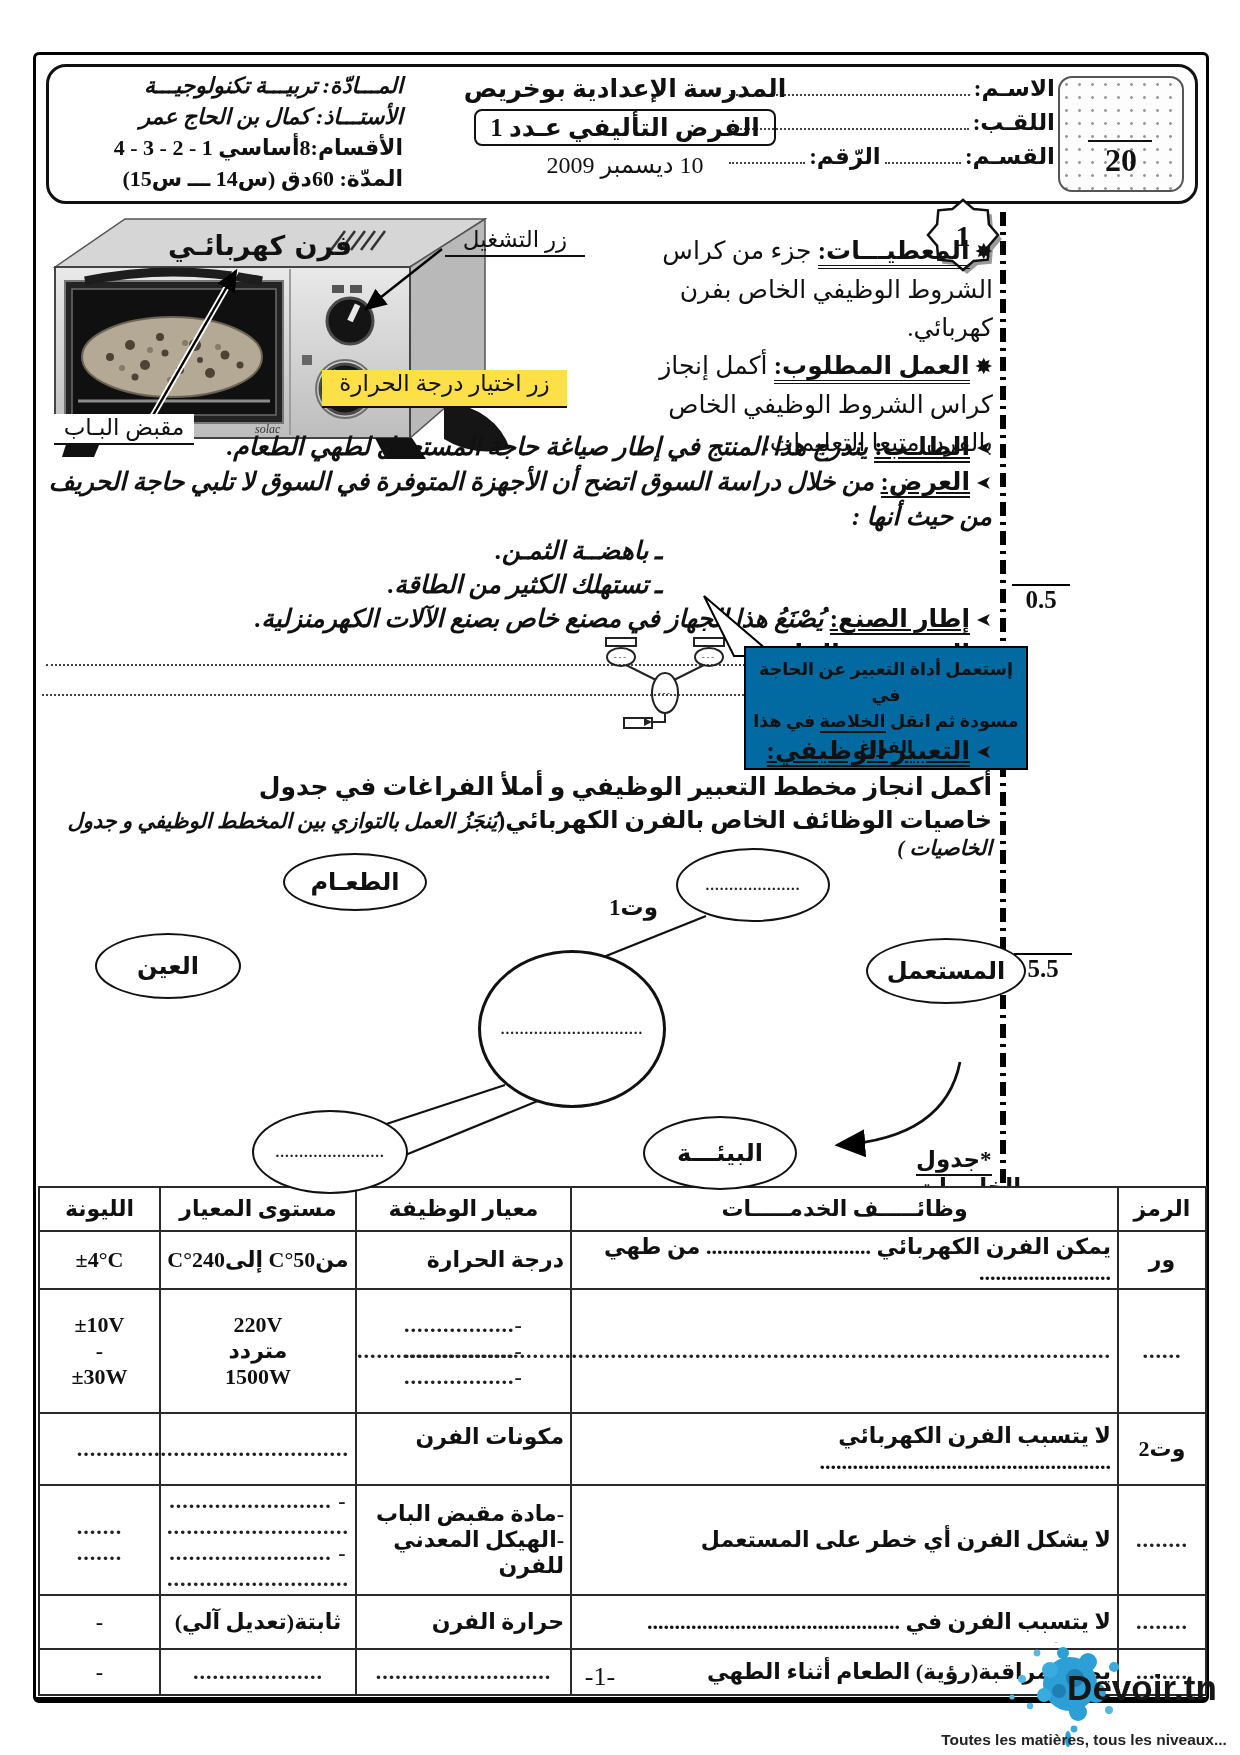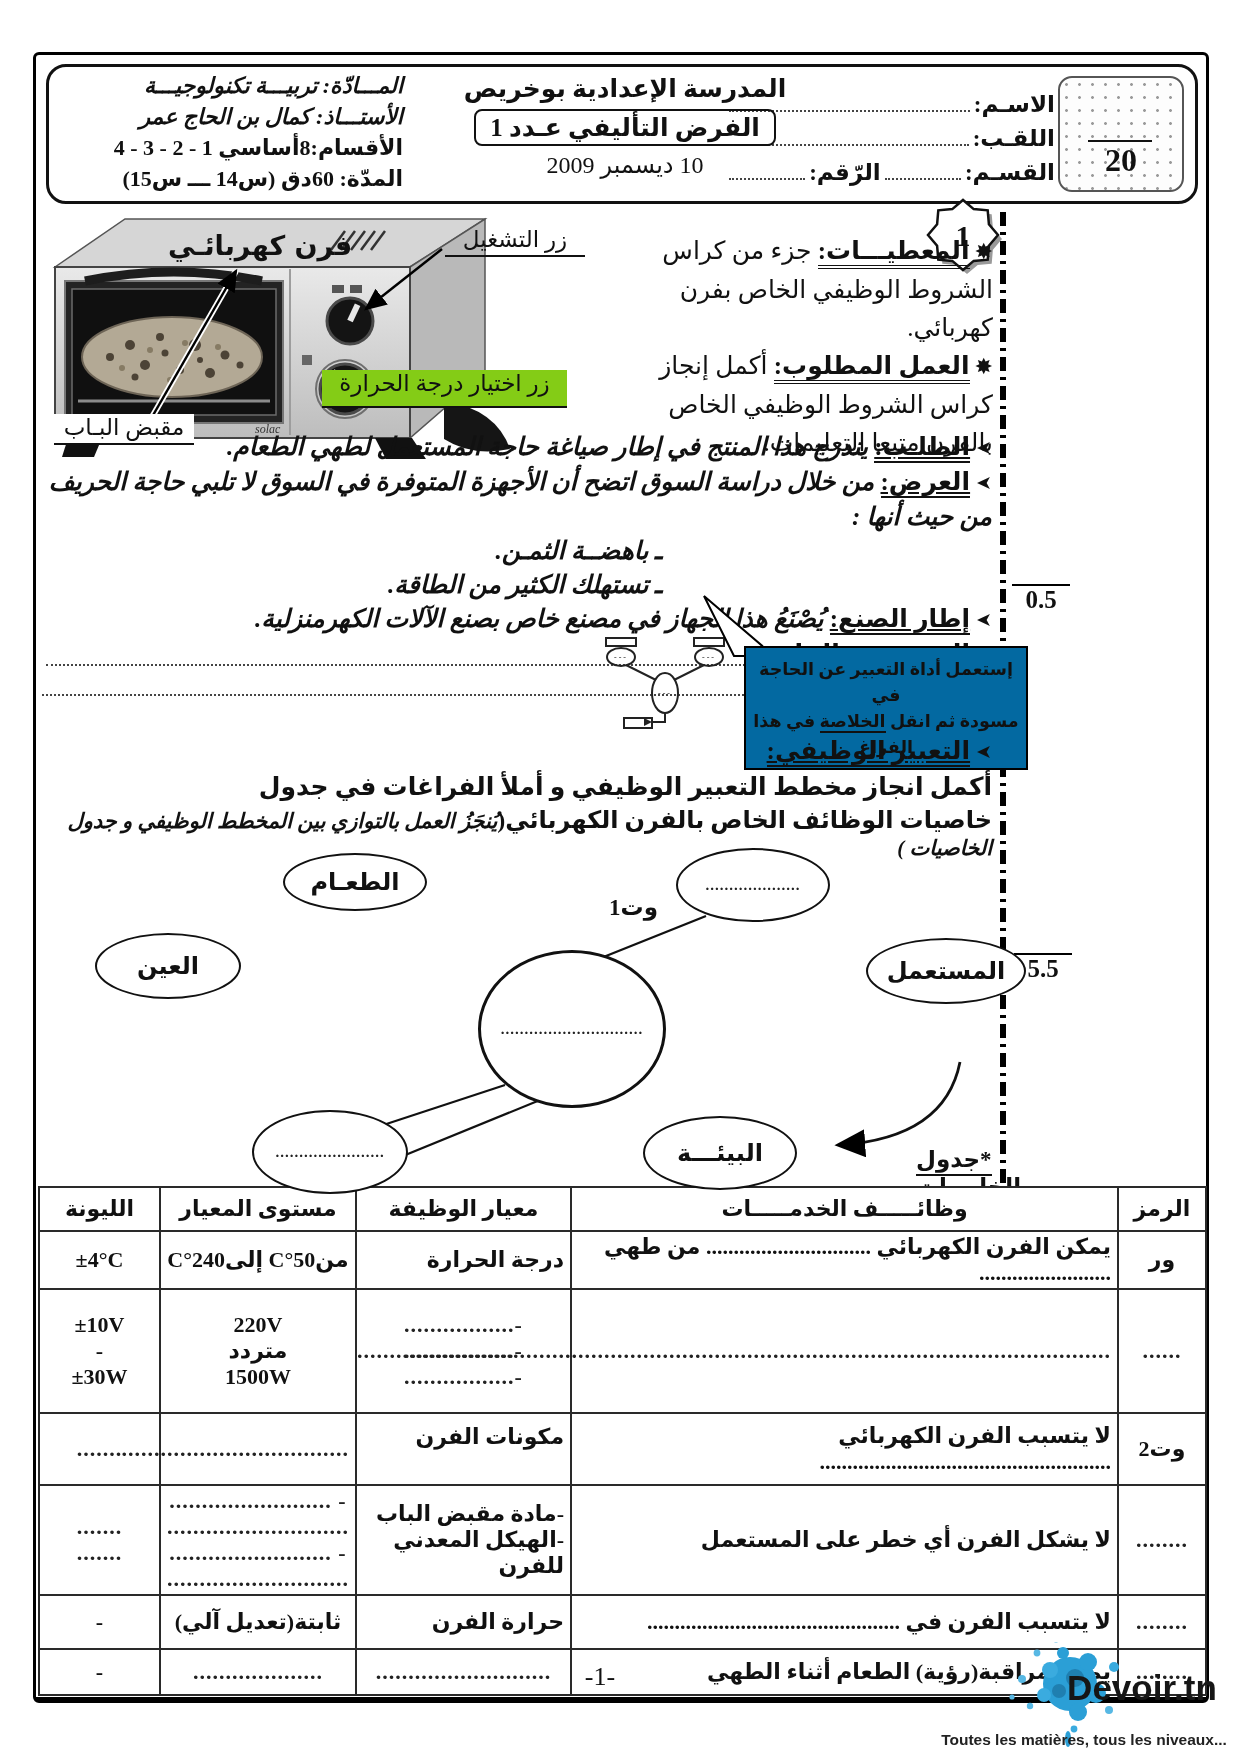--- a/index.html
+++ b/index.html
@@ -43,21 +43,21 @@
 
   <div id="frame" class="abs"></div>
 
   <div id="headerbox" class="abs"></div>
 
   <div id="scorebox" class="abs">
     <div class="abs" style="left:28px;top:62px;width:64px;border-top:2.5px solid #111;"></div>
     <div class="abs center" style="left:0;top:64px;width:122px;font-size:32px;font-weight:bold;">20</div>
   </div>
 
-  <div class="abs rtl" style="left:725px;top:84px;width:330px;">
+  <div class="abs rtl" style="left:725px;top:68px;width:330px;">
     <div class="fieldrow">
       <span>الاسـم:</span>
       <span class="dotfill"></span>
     </div>
     <div class="fieldrow">
       <span>اللقـب:</span>
       <span class="dotfill"></span>
     </div>
     <div class="fieldrow">
       <span>القسـم:</span>
@@ -175,21 +175,21 @@
     <polygon points="335,233 372,233 386,254 346,254" fill="#111"></polygon>
     <path d="M404,196 q52,8 66,48 q-38,8 -66,-10 z" fill="#151515"></path>
 
     <line x1="402" y1="44" x2="326" y2="104" stroke="#000" stroke-width="2.5" marker-end="url(#ah)"></line>
     <line x1="288" y1="190" x2="325" y2="186" stroke="#000" stroke-width="2.5" marker-end="url(#ah)"></line>
     <line x1="112" y1="212" x2="196" y2="66" stroke="#fff" stroke-width="6"></line>
     <line x1="112" y1="212" x2="196" y2="66" stroke="#000" stroke-width="2.5" marker-end="url(#ah)"></line>
   </svg>
 
   <div class="abs rtl center" style="left:445px;top:226px;width:140px;font-size:23px;border-bottom:2px solid #111;padding-bottom:2px;">زر التشغيل</div>
-  <div class="abs rtl center" style="left:322px;top:370px;width:245px;font-size:23px;border-bottom:2px solid #111;padding-bottom:9px;background:#84cc16;">زر اختيار درجة الحرارة</div>
+  <div class="abs rtl center" style="left:322px;top:370px;width:245px;font-size:23px;border-bottom:2px solid #111;padding-bottom:9px;background:#fde047;">زر اختيار درجة الحرارة</div>
   <div class="abs rtl center" style="left:54px;top:414px;width:140px;font-size:23px;border-bottom:2px solid #111;padding-bottom:2px;background:#fff;">مقبض البـاب</div>
 
   <div class="abs rtl" style="left:42px;top:430px;width:950px;font-size:25px;line-height:34px;">
     <div>
       <span class="bullet">➤</span><span class="ulab">الطلـب:</span><span class="b i"> يندرج هذا المنتج في إطار صياغة حاجة المستعمل لطهي الطعام.</span>
     </div>
     <div>
       <span class="bullet">➤</span><span class="ulab">العرض:</span><span class="b i"> من خلال دراسة السوق اتضح أن الأجهزة المتوفرة في السوق لا تلبي حاجة الحريف من حيث أنها :</span>
     </div>
     <div class="b i" style="padding-right:330px;">ـ باهضــة الثمـن.</div>

